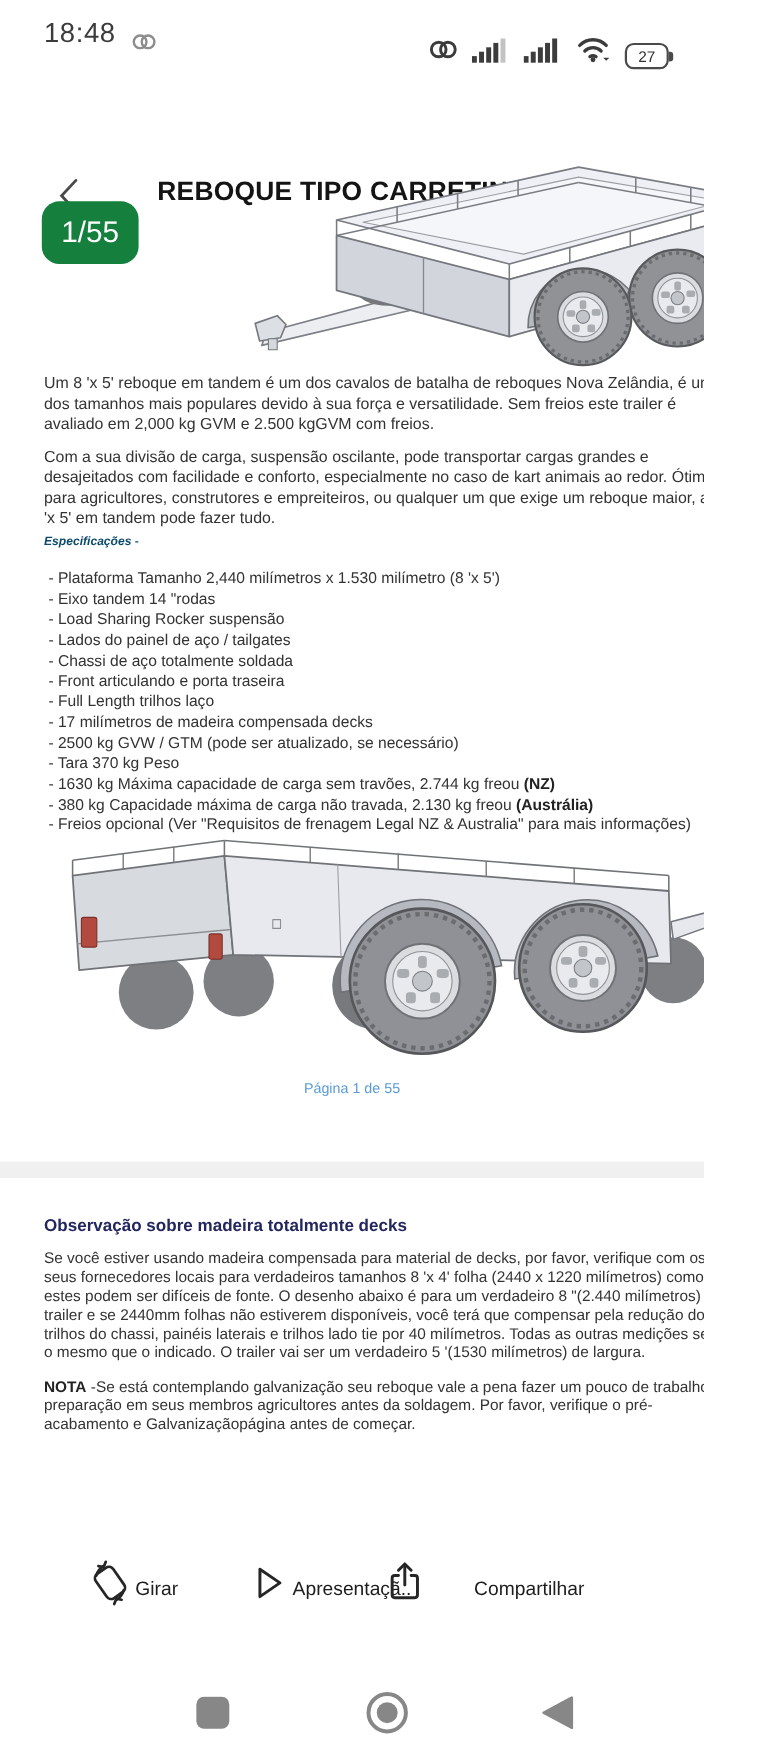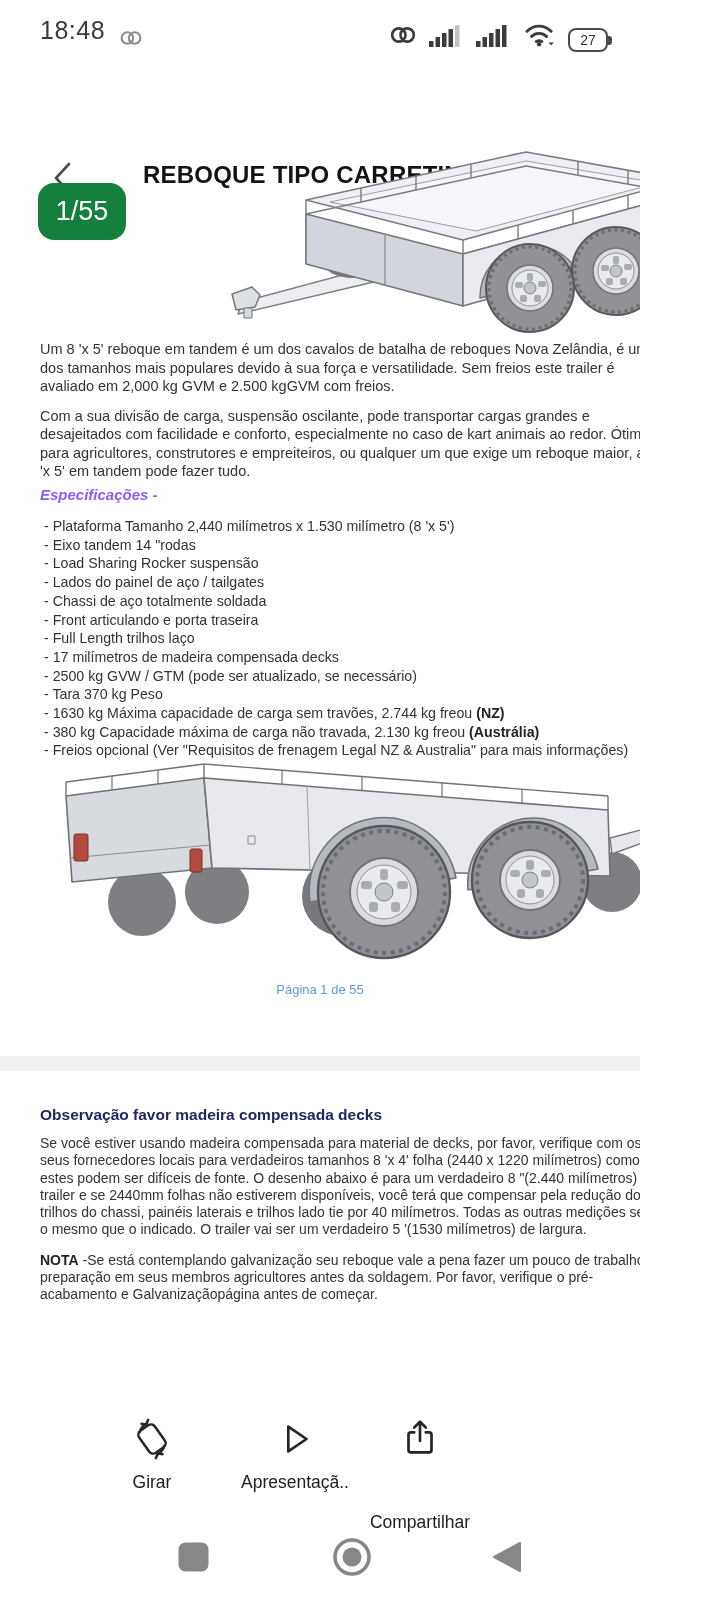--- a/index.html
+++ b/index.html
@@ -2,48 +2,48 @@
 <html><head>
 <meta charset="utf-8">
 <style>
   html,body{margin:0;padding:0;background:#ffffff;}
   .screen{position:relative;width:640px;height:1600px;background:#ffffff;overflow:hidden;
           font-family:"Liberation Sans","DejaVu Sans",sans-serif;color:#333;}
   
   .status-bar{position:absolute;top:0;left:0;right:0;height:60px;}
   .time{position:absolute;left:40px;top:16px;font-size:25px;color:#3b3b3b;font-weight:500;letter-spacing:.5px;}
   .sb-left-icon{position:absolute;left:118px;top:27px;color:#8a8a8a;}
-  .sb-right{position:absolute;right:32px;top:22px;display:flex;align-items:flex-end;gap:11px;color:#3c3c3c;text-align:right;}
+  .sb-right{position:absolute;right:32px;top:32px;display:flex;align-items:flex-end;gap:11px;color:#3c3c3c;text-align:right;}
   .battery{position:relative;width:40px;height:24px;border:2.5px solid #4a4a4a;border-radius:8px;
            display:flex;align-items:center;justify-content:center;box-sizing:border-box;}
   .battery span{font-size:14px;color:#333;line-height:1;}
   .battery::after{content:"";position:absolute;right:-6px;top:6px;width:4px;height:9px;background:#4a4a4a;border-radius:0 3px 3px 0;}
   
   .header{position:absolute;top:75px;left:0;right:0;height:60px;}
   .back-btn{position:absolute;left:48px;top:85px;width:34px;height:36px;cursor:pointer;}
   .doc-title{position:absolute;left:0;right:0;top:86px;text-align:center;font-size:24px;font-weight:700;color:#141414;letter-spacing:.2px;}
   
   .img1{position:absolute;left:228px;top:138px;width:466px;height:196px;}
   .img2{position:absolute;left:52px;top:750px;width:644px;height:214px;}
   .page-badge{position:absolute;left:38px;top:183px;width:88px;height:57px;background:#15803d;border-radius:16px;
               display:flex;align-items:center;justify-content:center;color:#fff;font-size:27px;}
   
   .body-block{position:absolute;left:40px;width:622px;font-size:14.5px;line-height:18.5px;color:#333;}
   #intro-container p{margin:0 0 11px 0;}
-  .spec-heading{position:absolute;left:40px;top:486px;font-size:15px;font-weight:700;font-style:italic;color:#8b5cf6;}
+  .spec-heading{position:absolute;left:40px;top:486px;font-size:11px;font-weight:700;font-style:italic;color:#0c4a6e;}
   .spec-list{position:absolute;left:40px;top:513px;width:630px;list-style:none;margin:4px;padding:0;
              font-size:14.2px;line-height:18.7px;color:#333;}
   .page-footer{position:absolute;left:0;right:0;top:982px;text-align:center;font-size:13px;color:#5b9bd5;}
   .page-divider{position:absolute;left:0;top:1056px;width:702px;height:15px;background:#f0f0f1;}
   .note-heading{position:absolute;left:40px;top:1106px;font-size:15.5px;font-weight:700;color:#23275d;}
   .note-para{position:absolute;left:40px;top:1135px;width:624px;font-size:14px;line-height:17.3px;color:#333;}
   .nota-para{position:absolute;left:40px;top:1252px;width:624px;font-size:14px;line-height:16.8px;color:#333;}
   b{font-weight:700;color:#222;}
   
-  .toolbar-item{position:absolute;top:1416px;width:150px;display:flex;flex-direction:column;align-items:center;cursor:pointer;}
+  .toolbar-item{position:absolute;top:1416px;width:150px;display:flex;align-items:center;cursor:pointer;}
   .toolbar-item .lbl{margin-top:6px;font-size:17.5px;color:#1d1d1d;white-space:nowrap;}
   .ti-0{left:77px;}.ti-1{left:220px;}.ti-2{left:345px;gap:40px;}.ti-3{left:472px;}
   
   .navbar{position:absolute;left:0;right:0;top:1528px;height:58px;}
   .nav-btn{position:absolute;top:14px;cursor:pointer;}
   .nav-recents{left:178px;}
   .nav-home{left:331px;top:8px;}
   .nav-back{left:492px;}
 </style>
 </head>
@@ -270,21 +270,21 @@
               <rect x="458" y="120" width="10" height="7" rx="3"></rect>
             </g>
         </g>
       </g>
     </svg>
   </div>
 
   <div class="page-footer">Página 1 de 55</div>
   <div class="page-divider"></div>
 
-  <div class="note-heading">Observação favor madeira compensada decks</div>
+  <div class="note-heading">Observação sobre madeira totalmente decks</div>
   <div class="note-para">Se você estiver usando madeira compensada para material de decks, por favor, verifique com os seus fornecedores locais para verdadeiros tamanhos 8 'x 4' folha (2440 x 1220 milímetros) como estes podem ser difíceis de fonte. O desenho abaixo é para um verdadeiro 8 "(2.440 milímetros) trailer e se 2440mm folhas não estiverem disponíveis, você terá que compensar pela redução dos trilhos do chassi, painéis laterais e trilhos lado tie por 40 milímetros. Todas as outras medições será o mesmo que o indicado. O trailer vai ser um verdadeiro 5 '(1530 milímetros) de largura.</div>
   <div class="nota-para">
     <b>NOTA</b><span> -Se está contemplando galvanização seu reboque vale a pena fazer um pouco de trabalho de preparação em seus membros agricultores antes da soldagem. Por favor, verifique o pré-acabamento e Galvanizaçãopágina antes de começar.</span>
   </div>
 
   <div class="toolbar-item ti-0">
     <span>
       <svg width="46" height="46" viewBox="0 0 48 48" fill="none" stroke="#262626" stroke-width="2.6" stroke-linecap="round" stroke-linejoin="round">
         <rect x="14" y="10" width="20" height="28" rx="5" transform="rotate(-35 24 24)"></rect>
         <path d="M11,17 A16,16 0 0 1 18,8"></path>

